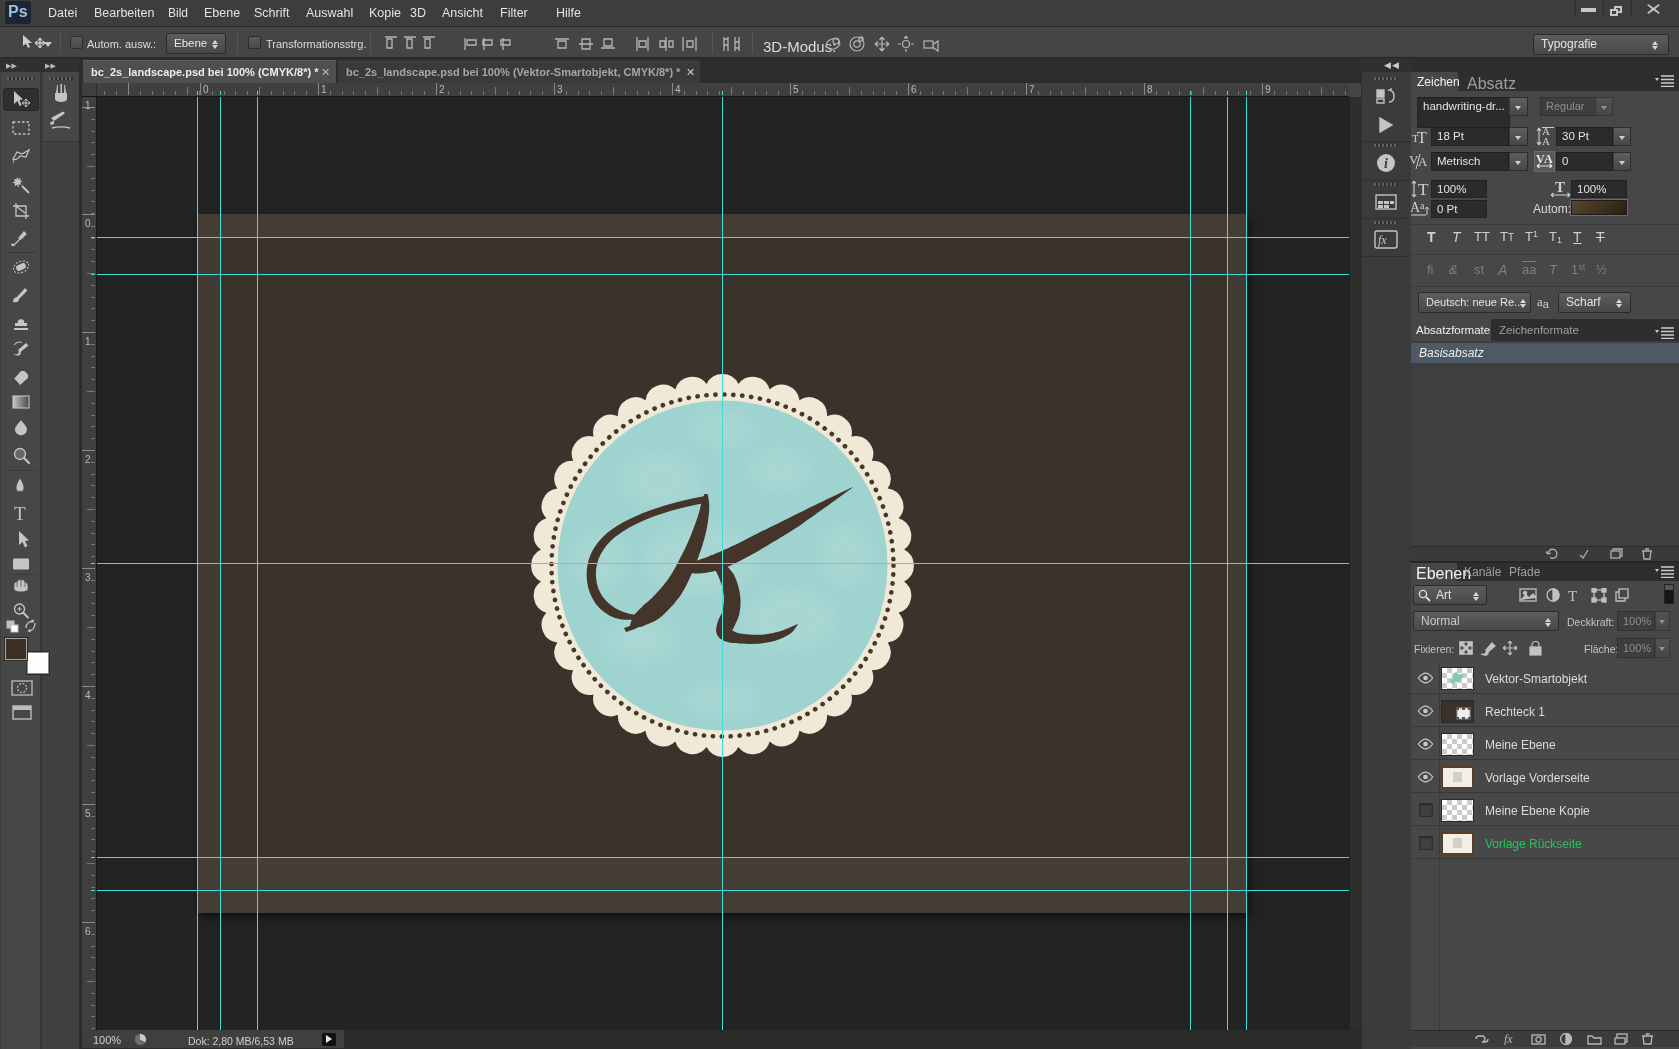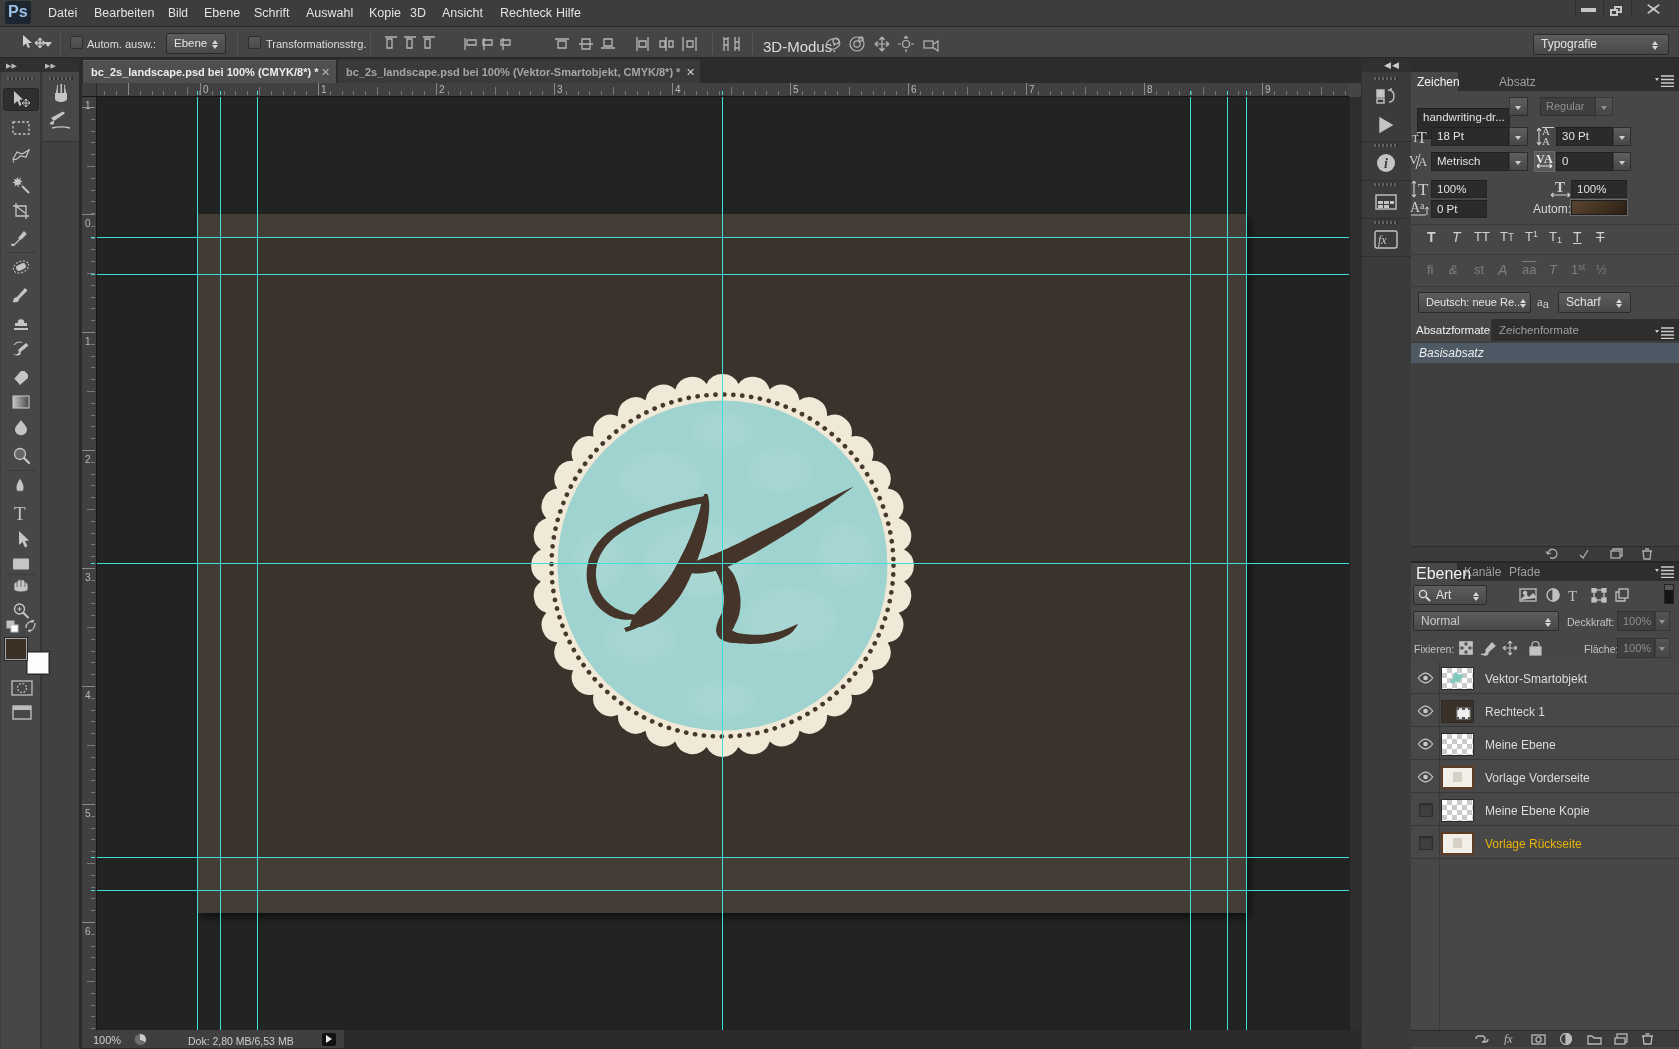--- a/index.html
+++ b/index.html
@@ -26,21 +26,21 @@
     <div class="a" style="left:8px;top:3px;font-size:16px;font-weight:bold;color:#9cc1e5">Ps</div>
 <div class="a" style="top:6px;left:48px;font-size:12.5px;color:#e3e3e3">Datei</div>
 <div class="a" style="top:6px;left:94px;font-size:12.5px;color:#e3e3e3">Bearbeiten</div>
 <div class="a" style="top:6px;left:168px;font-size:12px;color:#e3e3e3">Bild</div>
 <div class="a" style="top:6px;left:204px;font-size:12.5px;color:#e3e3e3">Ebene</div>
 <div class="a" style="top:6px;left:254px;font-size:12.5px;color:#e3e3e3">Schrift</div>
 <div class="a" style="top:6px;left:306px;font-size:12.5px;color:#e3e3e3">Auswahl</div>
 <div class="a" style="top:6px;left:369px;font-size:12.5px;color:#e3e3e3">Kopie</div>
 <div class="a" style="top:6px;left:410px;font-size:12.5px;color:#e3e3e3">3D</div>
 <div class="a" style="top:6px;left:442px;font-size:12.5px;color:#e3e3e3">Ansicht</div>
-<div class="a" style="top:6px;left:500px;font-size:12.5px;color:#e3e3e3">Rechteck</div>
+<div class="a" style="top:6px;left:500px;font-size:12.5px;color:#e3e3e3">Filter</div>
 <div class="a" style="top:6px;left:556px;font-size:12.5px;color:#e3e3e3">Hilfe</div>
 <div class="a" style="left:1575px;top:0;width:1px;height:17px;background:#2f2f2f"></div>
 <div class="a" style="left:1603px;top:0;width:1px;height:17px;background:#2f2f2f"></div>
 <div class="a" style="left:1631px;top:0;width:1px;height:17px;background:#2f2f2f"></div>
 <div class="a" style="left:1581px;top:8px;width:15px;height:4px;background:#c6c6c6"></div>
 <div class="a" style="left:1614px;top:6px;width:8px;height:7px;border:2px solid #c6c6c6"></div>
 <div class="a" style="left:1610px;top:9px;width:8px;height:7px;border:2px solid #c6c6c6;background:#3d3d3d"></div>
 <svg class="a" style="left:1647px;top:4px" width="13" height="10" viewBox="0 0 15 12">
       <path d="M1 0 L7.5 4.5 L14 0 L15 1.5 L9.5 6 L15 10.5 L14 12 L7.5 7.5 L1 12 L0 10.5 L5.5 6 L0 1.5 Z" fill="#c6c6c6"></path>
     </svg>
@@ -392,28 +392,28 @@
       <rect x="4" y="4" width="22" height="17" rx="2" fill="none" stroke="#c4c4c4" stroke-width="1.4"></rect>
       <text x="7" y="17" font-family="Liberation Serif" font-style="italic" font-size="12" fill="#c4c4c4">fx</text>
     </svg>
 <div class="a" style="left:1362px;top:256px;width:49px;height:1px;background:#2f2f2f"></div>
 
 <div class="a" style="left:1411px;top:58px;width:268px;height:991px;background:#474747"></div>
 
 <div class="a" style="left:1411px;top:58px;width:268px;height:33px;background:#2e2e2e"></div>
 <div class="a" style="left:1411px;top:72px;width:47px;height:19px;background:#474747;border-radius:2px 2px 0 0"></div>
 <div class="a" style="left:1417px;top:75px;font-size:12px;color:#f2f2f2">Zeichen</div>
-<div class="a" style="left:1499px;top:75px;font-size:12px;color:#9f9f9f">Absatz</div>
+<div class="a" style="left:1467px;top:75px;font-size:16px;color:#9f9f9f">Absatz</div>
 <svg class="a" style="left:1655px;top:75px" width="20" height="12" viewBox="0 0 20 12">
       <path d="M0 3 l4 0 -2 3 z" fill="#ccc"></path>
       <g stroke="#ccc" stroke-width="1.5">
         <path d="M6 1 h13 M6 4.5 h13 M6 8 h13 M6 11.5 h13"></path>
       </g>
     </svg>
-<div class="fld" style="left:1417px;top:108px;width:93px;height:31px">handwriting-dr...</div>
+<div class="fld" style="left:1417px;top:97px;width:93px;height:31px">handwriting-dr...</div>
 <div class="fbtn" style="left:1509px;top:97px;width:19px;height:19px"></div>
 <div class="sw" style="left:1540px;top:97px;width:56px;height:19px">Regular</div>
 <div class="fbtn" style="left:1595px;top:97px;width:18px;height:19px;opacity:.55"></div>
 <svg class="a" style="left:1411px;top:127px" width="20" height="19" viewBox="0 0 20 19">
       <text x="1" y="15" font-family="Liberation Serif" font-size="11" fill="#cfcfcf">T</text>
       <text x="6" y="16" font-family="Liberation Serif" font-size="16" fill="#cfcfcf">T</text>
     </svg>
 <div class="fld" style="left:1431px;top:127px;width:78px;height:19px">18 Pt</div>
 <div class="fbtn" style="left:1509px;top:127px;width:19px;height:19px"></div>
 <svg class="a" style="left:1536px;top:126px" width="20" height="21" viewBox="0 0 20 21">
@@ -639,21 +639,21 @@
     <div class="a" style="left:1453px;top:772px;width:9px;height:10px;background:rgba(160,150,130,.35)"></div>
     <div class="a" style="left:1485px;top:771px;font-size:12px;color:#dcdcdc;white-space:pre">Vorlage Vorderseite</div>
     <div class="a" style="left:1411px;top:794px;width:268px;height:32px;background:#484848;border-bottom:1px solid #383838"></div>
     <div class="a" style="left:1419px;top:803px;width:14px;height:14px;background:#404040;border:1px solid #2e2e2e;box-shadow:inset 0 1px 2px rgba(0,0,0,.4)"></div>
     <div class="a" style="left:1441px;top:799px;width:33px;height:23px;background-color:#fff;background-image:linear-gradient(45deg,#cacaca 25%,transparent 25%,transparent 75%,#cacaca 75%),linear-gradient(45deg,#cacaca 25%,transparent 25%,transparent 75%,#cacaca 75%);background-position:0 0,5px 5px;background-size:10px 10px;border:1px solid #2a2a2a"></div>
     <div class="a" style="left:1485px;top:804px;font-size:12px;color:#dcdcdc;white-space:pre">Meine Ebene Kopie</div>
     <div class="a" style="left:1411px;top:827px;width:268px;height:32px;background:#484848;border-bottom:1px solid #383838"></div>
     <div class="a" style="left:1419px;top:836px;width:14px;height:14px;background:#404040;border:1px solid #2e2e2e;box-shadow:inset 0 1px 2px rgba(0,0,0,.4)"></div>
     <div class="a" style="left:1441px;top:832px;width:33px;height:23px;background:#f2efe9;border:2px solid #5f3d22"></div>
     <div class="a" style="left:1453px;top:838px;width:9px;height:10px;background:rgba(160,150,130,.35)"></div>
-    <div class="a" style="left:1485px;top:837px;font-size:12px;color:#eab308;white-space:pre">Vorlage Rückseite</div>
+    <div class="a" style="left:1485px;top:837px;font-size:12px;color:#22c55e;white-space:pre">Vorlage Rückseite</div>
 <div class="a" style="left:1439px;top:662px;width:1px;height:368px;background:#3a3a3a"></div>
 <div class="a" style="left:1411px;top:1030px;width:268px;height:17px;background:#3c3c3c;border-top:1px solid #2a2a2a"></div>
 <svg class="a" style="left:1474px;top:1033px" width="200" height="12" viewBox="0 0 200 12">
       <g fill="none" stroke="#b8b8b8" stroke-width="1.3">
 <path d="M2 6 a3 3 0 0 1 3 -3 h3 a3 3 0 0 1 0 6 M14 6 a3 3 0 0 1 -3 3 h-3"></path>
 <text x="30" y="10" font-family="Liberation Serif" font-style="italic" font-size="12" fill="#b8b8b8" stroke="none">fx</text>
 <g transform="translate(57,0)">
           <rect x="1" y="2" width="13" height="9"></rect>
           <circle cx="7.5" cy="6.5" r="2.6"></circle>
         </g>

